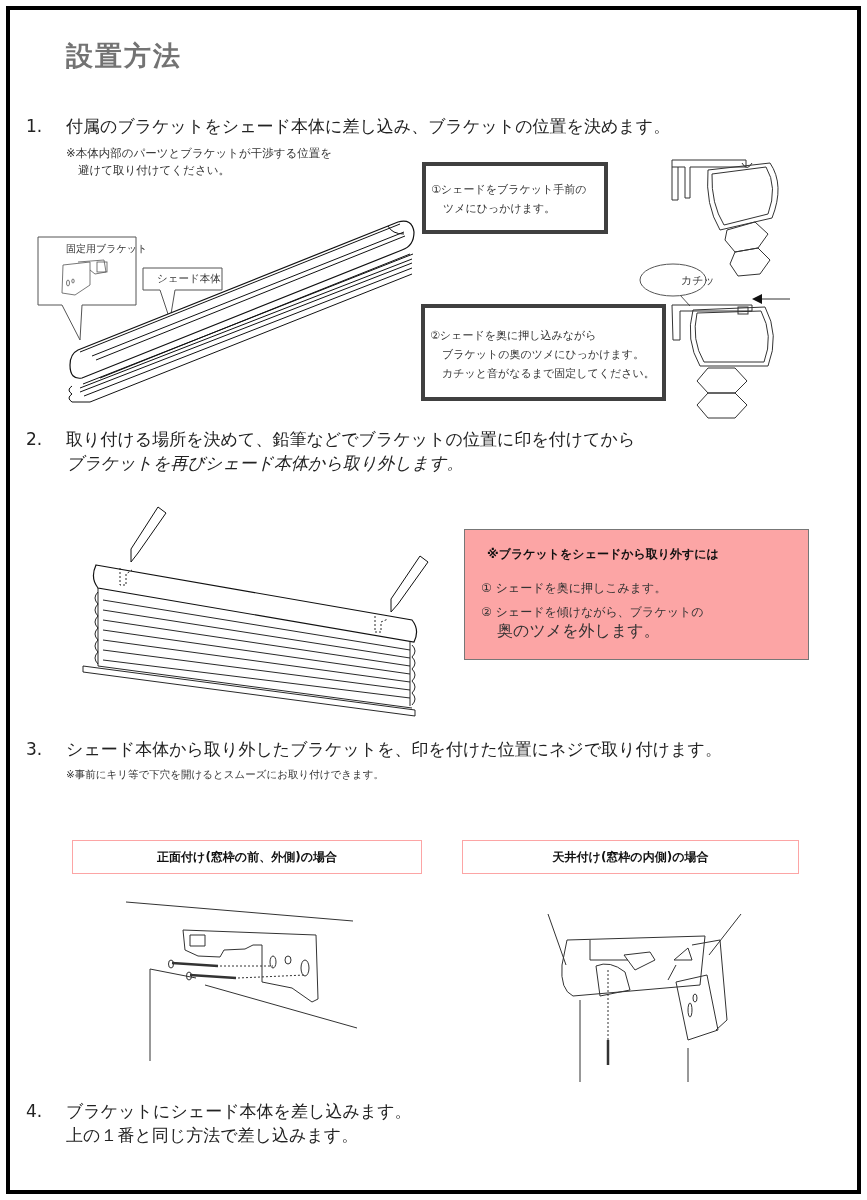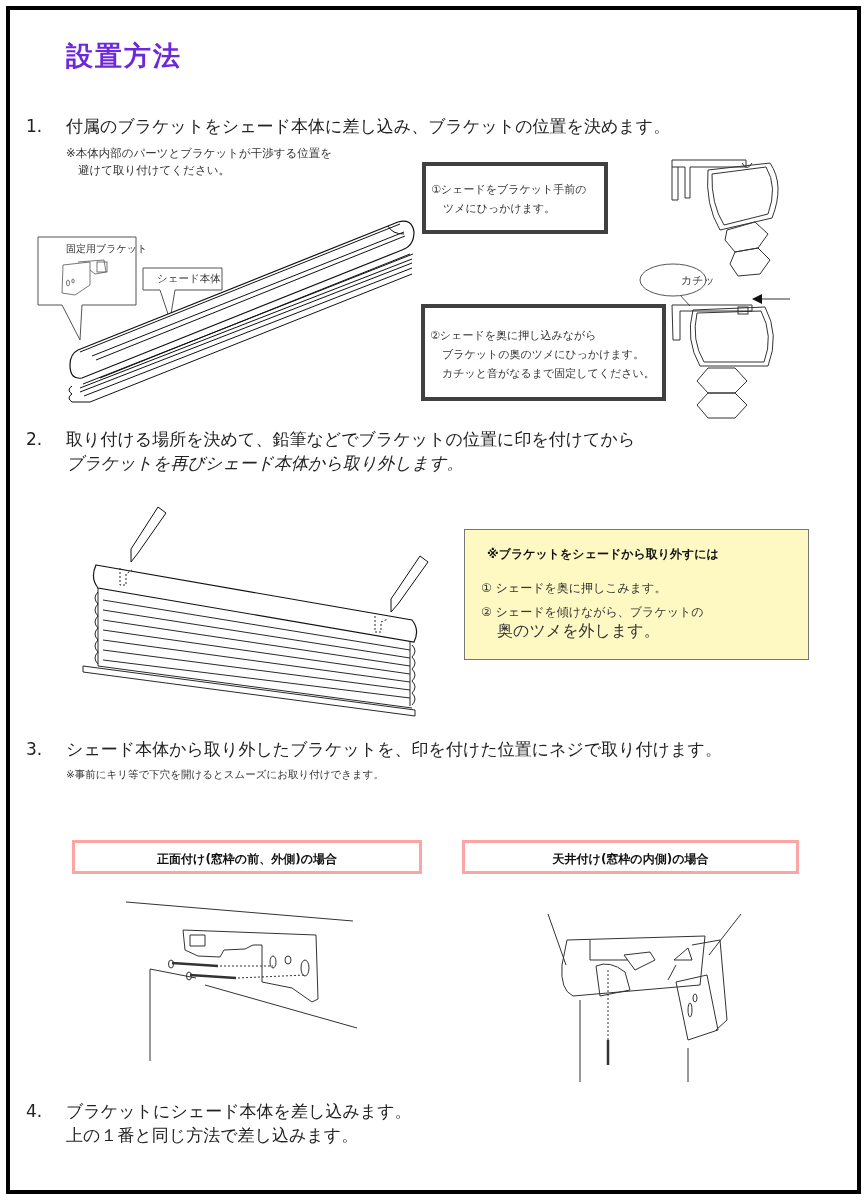--- a/index.html
+++ b/index.html
@@ -1,25 +1,25 @@
 <!DOCTYPE html>
 <html><head>
 <meta charset="utf-8">
 <style>
   html,body{margin:0;padding:0;background:#fff;}
   body{width:867px;height:1200px;position:relative;overflow:hidden;font-family:"DejaVu Sans","Liberation Sans",sans-serif;color:#222;}
   .frame{position:absolute;left:6px;top:6px;width:847px;height:1180px;border:4px solid #000;}
   .abs{position:absolute;}
-  .title{left:66px;top:38px;font-size:27px;font-weight:bold;letter-spacing:2px;color:#6d28d9;}
+  .title{left:66px;top:38px;font-size:27px;font-weight:bold;letter-spacing:2px;color:#737373;}
   .step-num{font-size:17px;color:#222;}
   .step-text{font-size:17px;line-height:24px;color:#222;white-space:nowrap;}
   .note{font-size:11.5px;line-height:16px;color:#333;white-space:nowrap;}
   .box{position:absolute;border:4px solid #404040;background:#fff;font-size:11px;line-height:19px;color:#333;box-sizing:border-box;}
-  .box2{position:absolute;border:1px solid #777;background:#fef9c3;box-sizing:border-box;}
-  .hdr-box{position:absolute;border:3px solid #fca5a5;background:#fff;font-size:12px;font-weight:bold;text-align:center;line-height:32px;height:34px;box-sizing:border-box;color:#111;}
+  .box2{position:absolute;border:1px solid #777;background:#fca5a5;box-sizing:border-box;}
+  .hdr-box{position:absolute;border:1px solid #fca5a5;background:#fff;font-size:12px;font-weight:bold;text-align:center;line-height:32px;height:34px;box-sizing:border-box;color:#111;}
   svg{position:absolute;overflow:visible;}
   .lbl{font-size:10.5px;color:#333;white-space:nowrap;padding-left:24px;}
 </style>
 </head>
 <body>
 
 <div class="frame"></div>
 
 <div class="abs title">設置方法</div>
 

